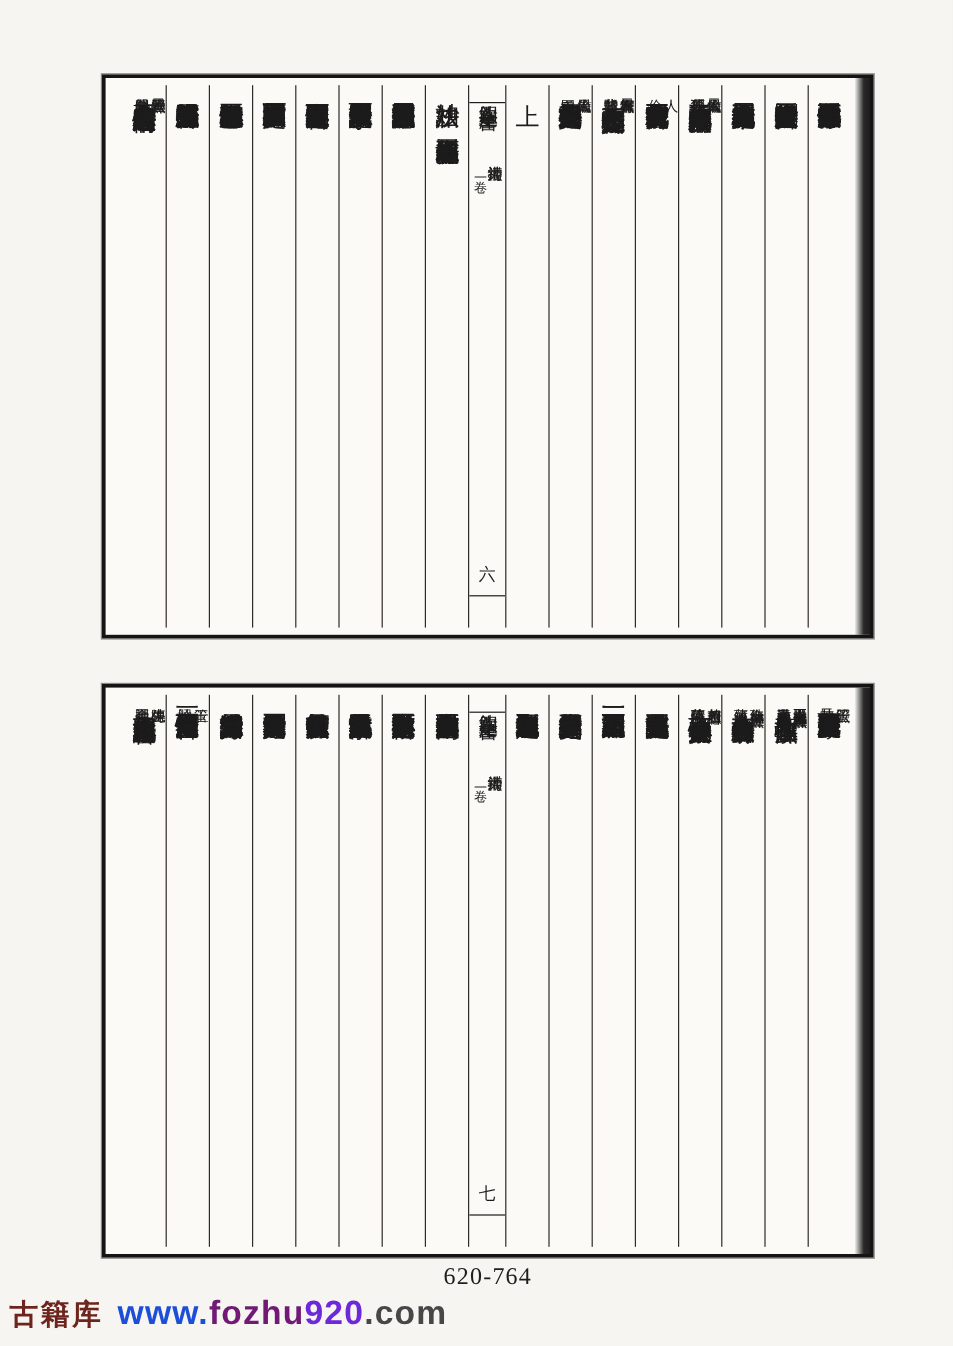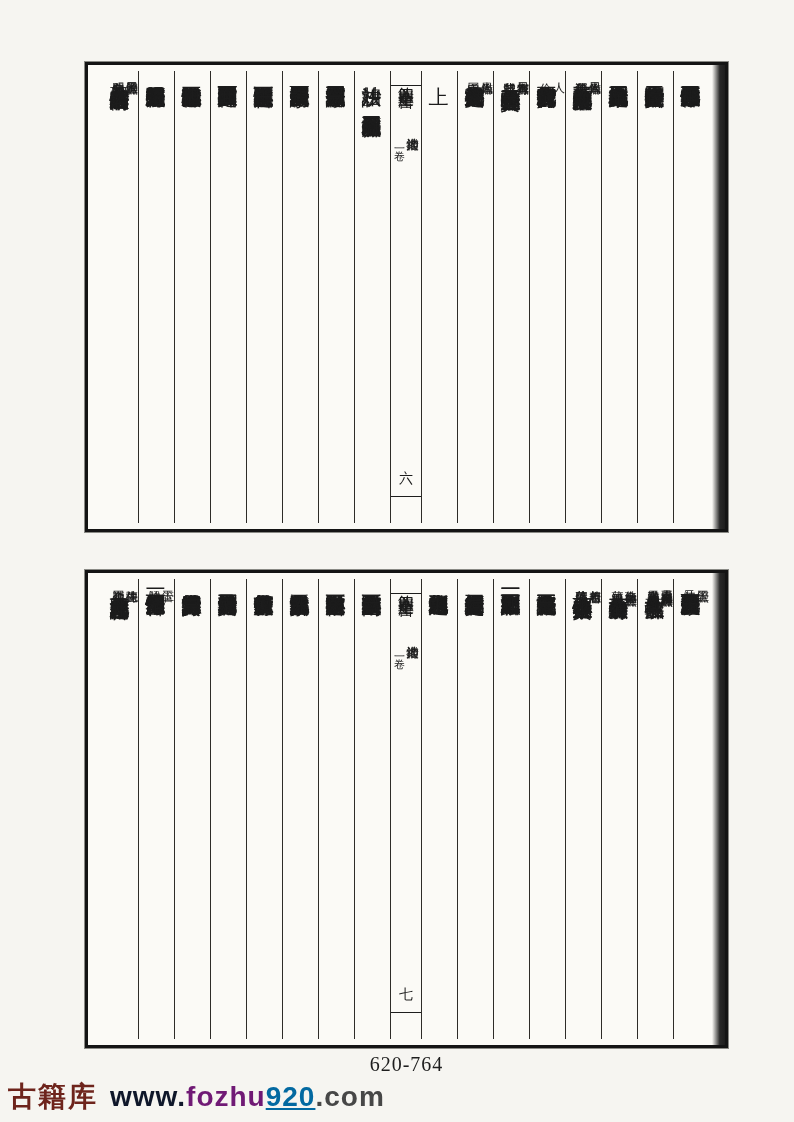--- a/index.html
+++ b/index.html
@@ -86,21 +86,21 @@
     font-size:20px;letter-spacing:1px;
     color:#1e1e1e;
     font-family:"Liberation Serif","DejaVu Serif",serif;
   }
   .watermark{
     position:absolute;left:8px;top:1078px;height:38px;
     display:flex;align-items:baseline;
     font-family:"Liberation Sans","DejaVu Sans",sans-serif;
     white-space:nowrap;
   }
-  .wm-prefix{font-size:28px;font-weight:700;letter-spacing:2px;margin-right:12px;}
+  .wm-prefix{font-size:24px;font-weight:700;letter-spacing:2px;margin-right:12px;}
   .wm-latin{font-size:28px;font-weight:600;letter-spacing:1px;}
 </style>
 </head>
 <body>
 
 <div class="canvas">
 
   <section class="page page-0">
     <div class="page-inner">
         <div class="col"><span class="big">帛難守鼻準有紋溺水而死骨怯神怯三犯須傾形重</span></div>
@@ -166,19 +166,19 @@
         <div class="col"><span class="big">貴分濁亦貴真濁真清方始貴若還認得濁中清早當</span></div>
         <div class="col"><span class="big">食祿歸官位清怕浮而濁怕實更怕眉尾麄是一</span><span class="note"><span class="note-col">玉管</span><span class="note-col">照神</span></span></div>
         <div class="col"><span class="note"><span class="note-col">陳摶先生</span><span class="note-col">袖裏金同</span></span><span class="big">又云面圓人亦好更審聲音語須小如此之</span></div>
       </div>
   </section>
 
   <div class="footer">620-764</div>
 
   <div class="watermark">
     <span class="wm-prefix" style="color: rgb(110, 36, 28);">古籍库</span>
-      <span class="wm-latin" style="color: #0f172a;">www.</span>
+      <span class="wm-latin" style="color: #1d4ed8;">www.</span>
       <span class="wm-latin" style="color: #701a75;">fozhu</span>
-      <span class="wm-latin" style="color: #0369a1; text-decoration: underline;">920</span>
+      <span class="wm-latin" style="color: #6d28d9;">920</span>
       <span class="wm-latin" style="color: rgb(71, 71, 71); text-align: center;">.com</span>
   </div>
 
 </div>
 
 </body></html>

